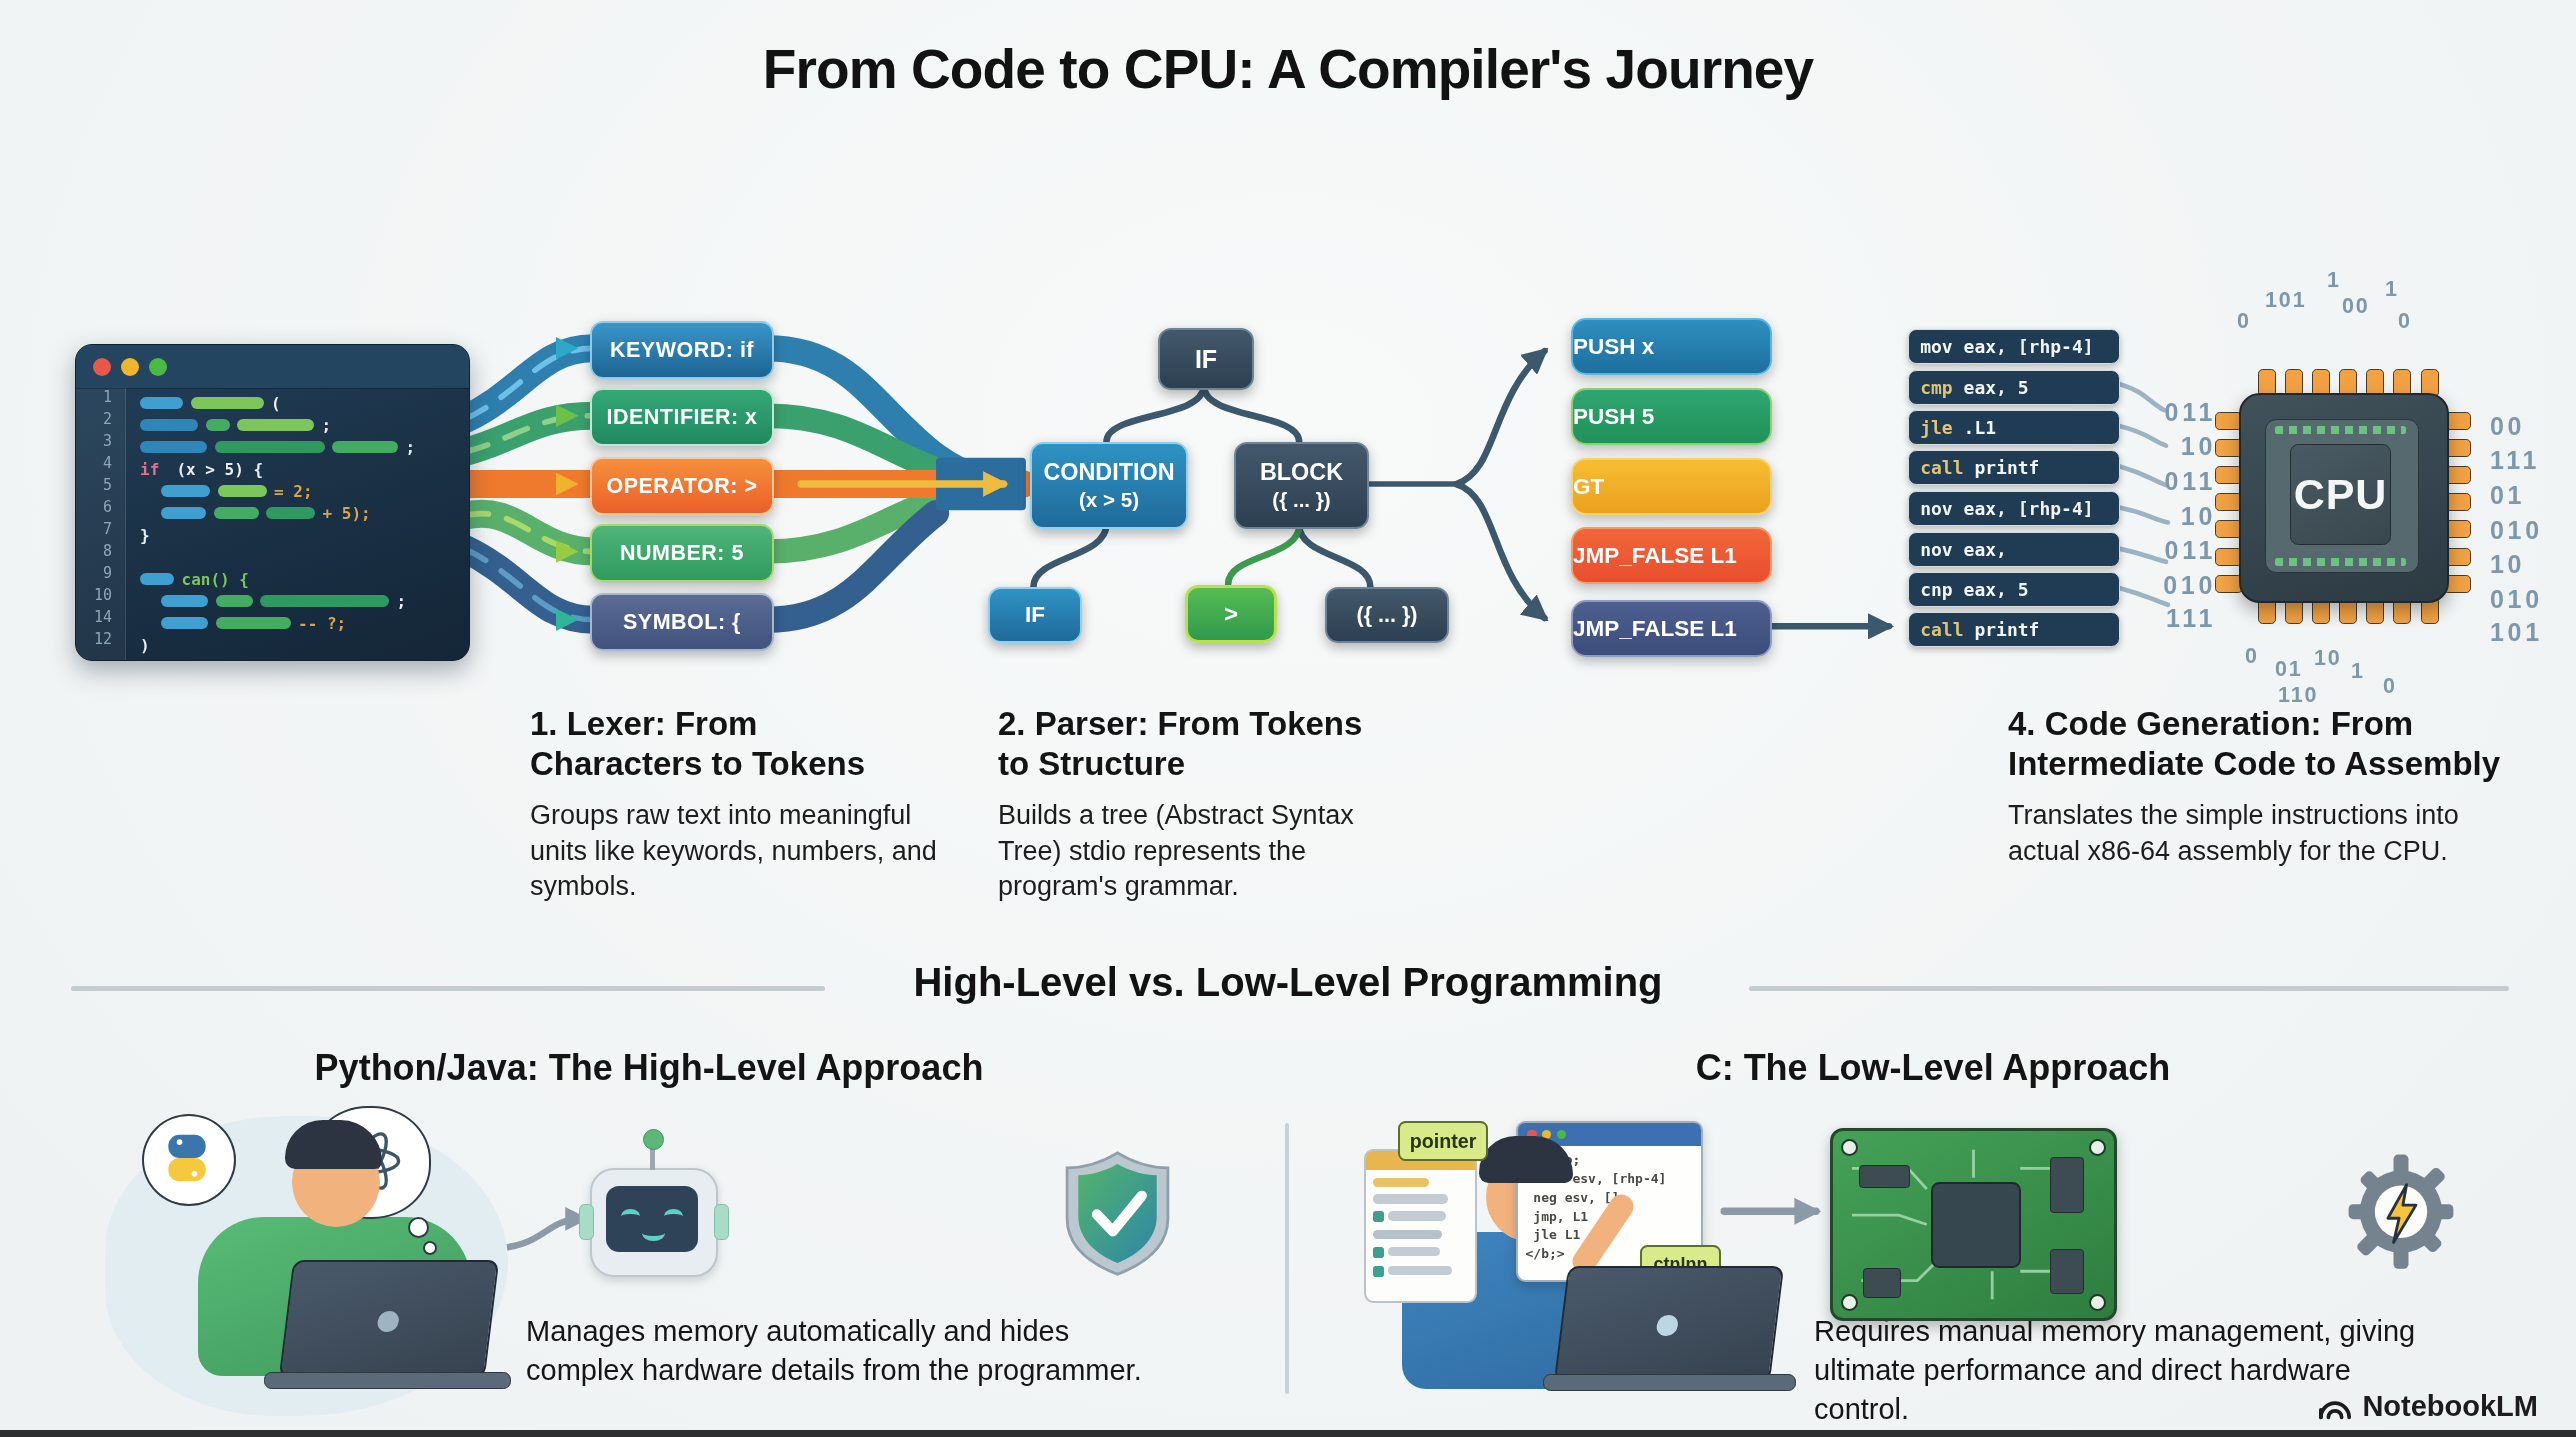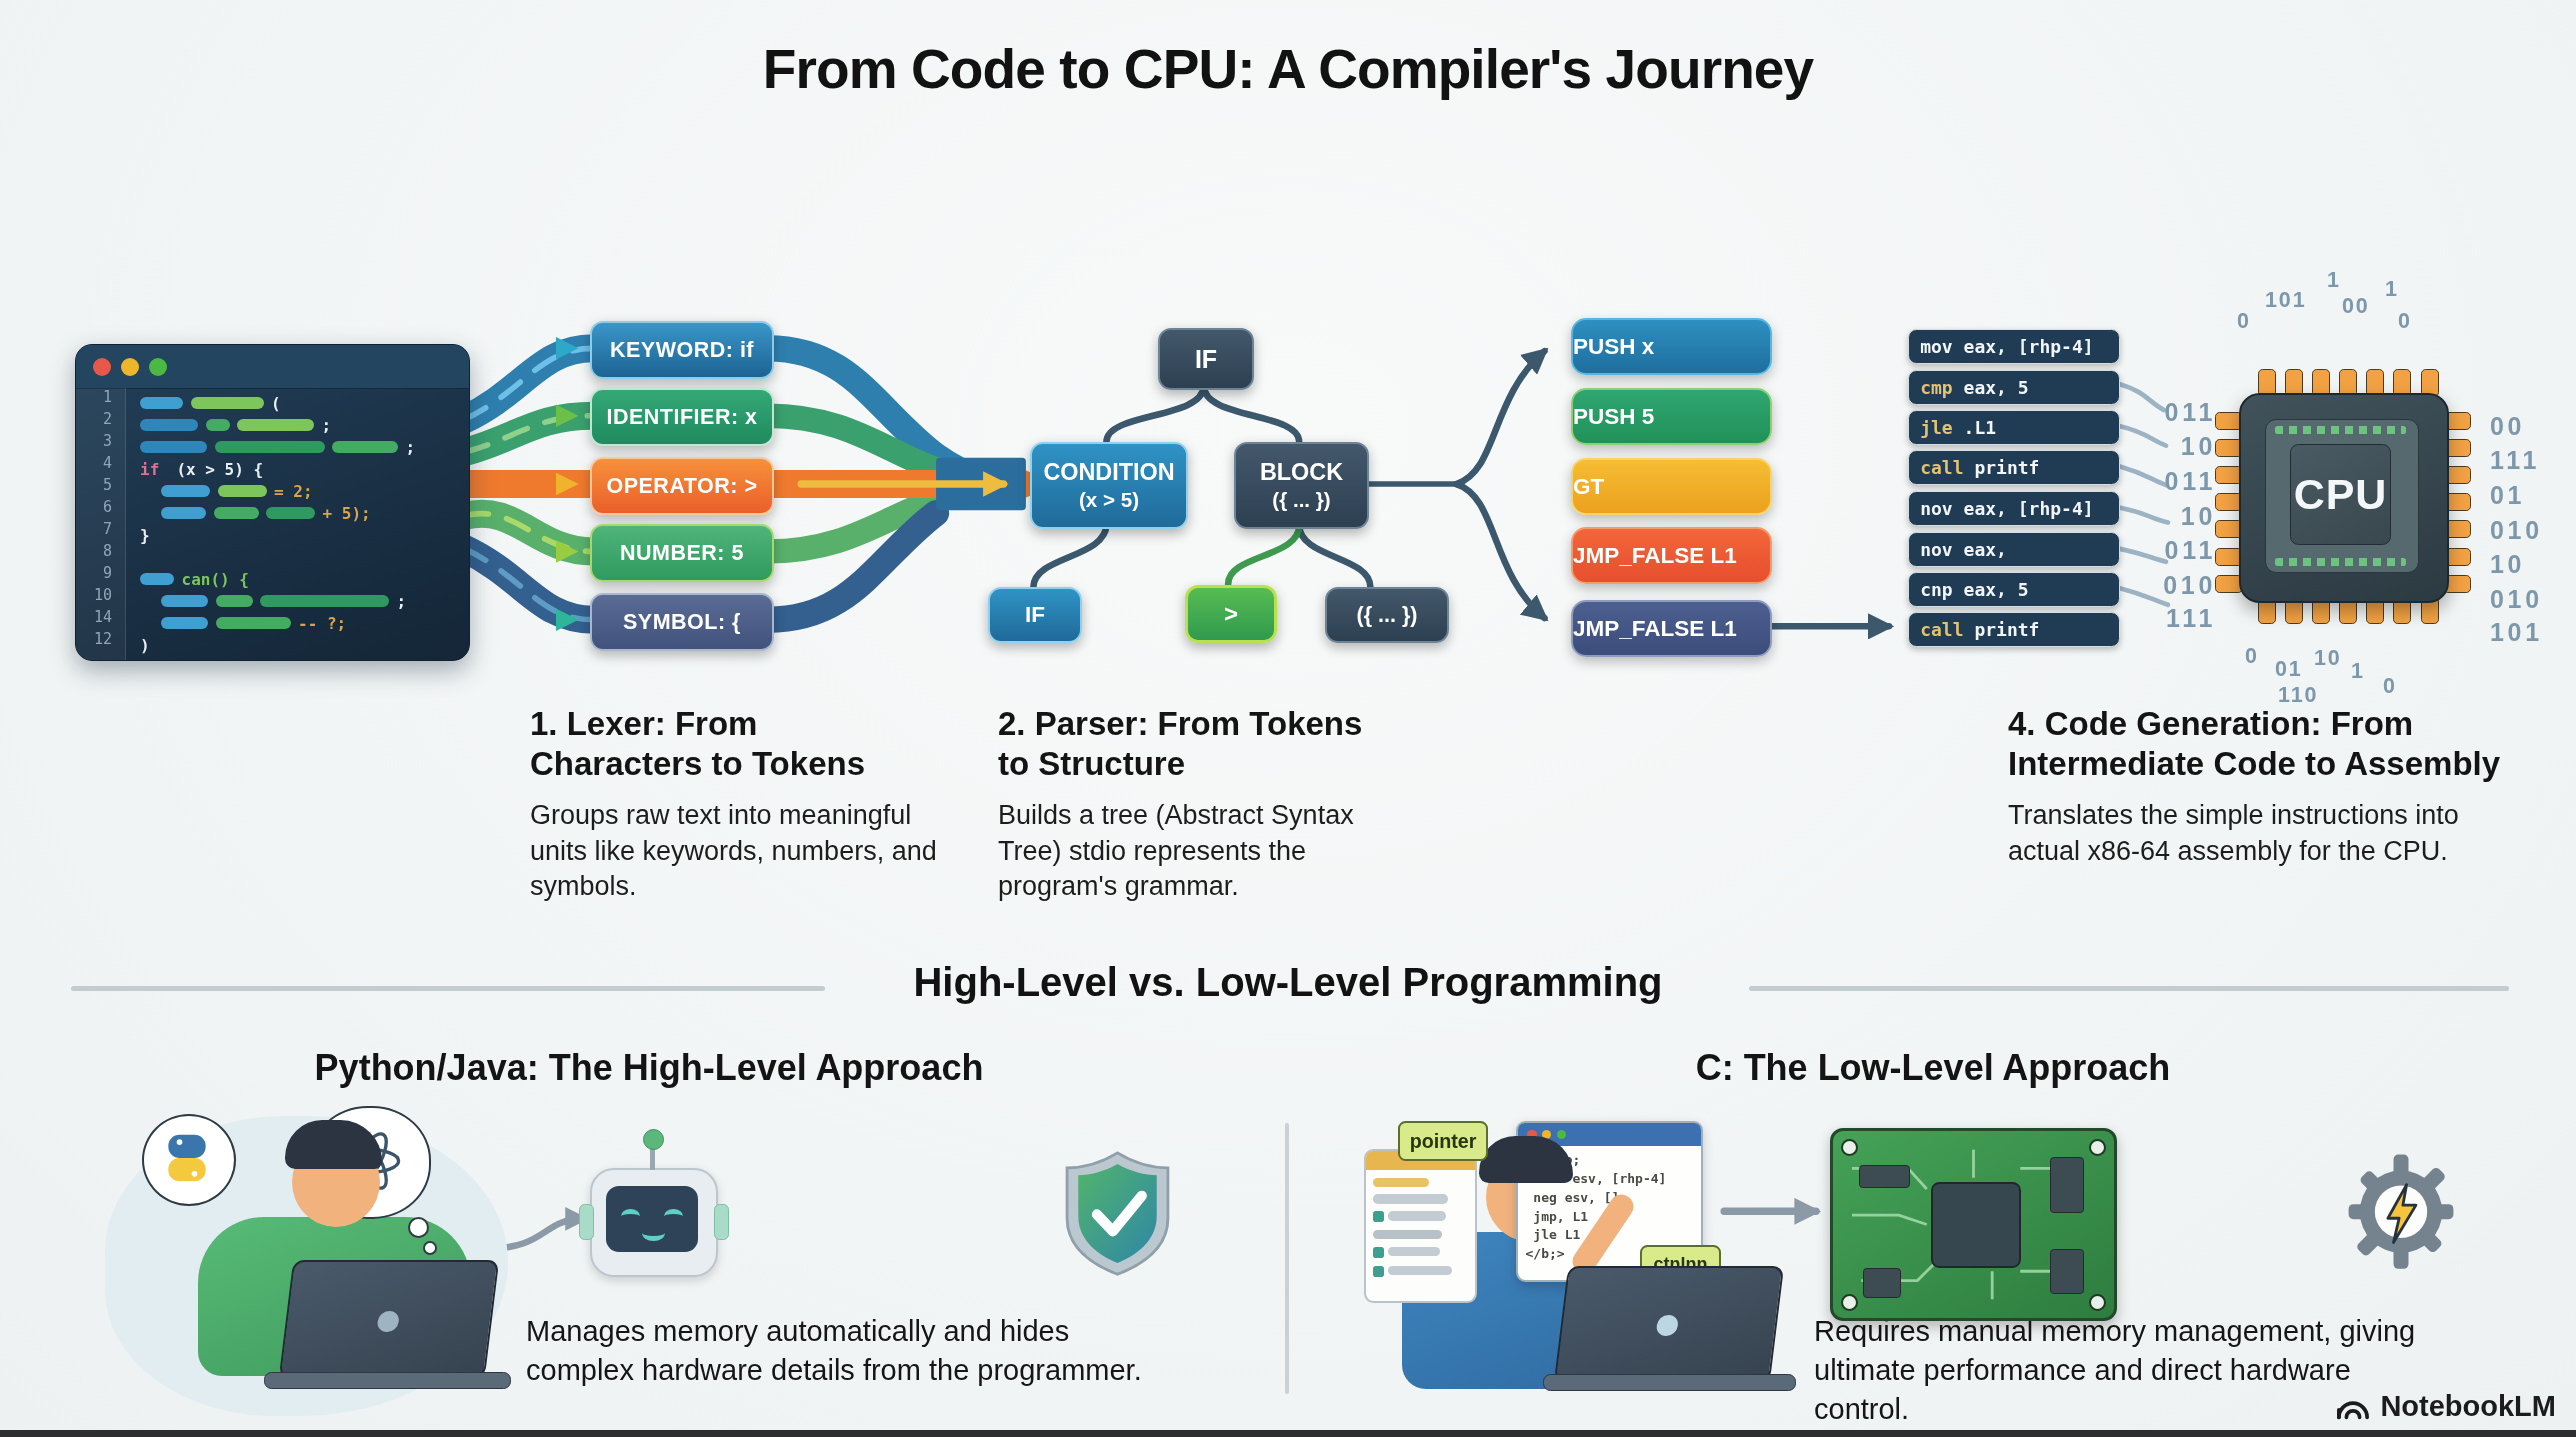--- a/index.html
+++ b/index.html
@@ -102,21 +102,21 @@
   .wln{height:9.4px;border-radius:4.7px;background:#c3ccd2;}
   .winB{position:absolute;left:1516px;top:1121px;width:183px;height:157px;background:#fefefd;border:2.8px solid #9fb0bb;border-radius:9.4px;z-index:5;box-shadow:0 4.7px 11.2px rgba(0,0,0,.18);}
   .winB .wbar2{height:22.5px;background:#3d70b0;border-radius:6.6px 6.6px 0 0;position:relative;}
   .wdot{position:absolute;top:6.6px;width:9.4px;height:9.4px;border-radius:50%;}
   .code-lines{padding:5.6px 7.5px;font:bold 13px "DejaVu Sans Mono",monospace;color:#4a4a44;line-height:1.45;white-space:pre;}
   .pcb{position:absolute;left:1830px;top:1128px;width:281px;height:187px;border-radius:13px;background:linear-gradient(150deg,#45a257,#2e7d3f);border:3.7px solid #24482b;z-index:4;box-shadow:0 5.6px 13px rgba(0,0,0,.25);}
   .chip{position:absolute;left:98px;top:51px;width:86px;height:82px;background:#37474f;border:2.8px solid #20282d;border-radius:8.4px;}
   .ic{position:absolute;background:#3d4c53;border:1.9px solid #222b30;border-radius:3.7px;}
   .hole{position:absolute;width:13px;height:13px;border-radius:50%;background:#e9efe9;border:2.8px solid #1f3a24;}
 
-  .watermark{position:absolute;right:20px;bottom:15px;display:flex;align-items:center;gap:9.4px;z-index:6;color:#1c1c1e;font-size:29px;font-weight:700;}
+  .watermark{position:absolute;right:38px;bottom:15px;display:flex;align-items:center;gap:9.4px;z-index:6;color:#1c1c1e;font-size:29px;font-weight:700;}
   .bottom-bar{position:absolute;left:0;bottom:0;width:100%;height:8.4px;background:#2e2e30;z-index:7;}
 </style>
 </head>
 <body>
 
 <div id="canvas">
 
   <svg class="underlay" width="2576" height="1438" viewBox="0 0 2752 1536">
     <defs>
       <marker id="mDark" viewBox="0 0 10 10" refX="8" refY="5" markerWidth="4" markerHeight="4" orient="auto-start-reverse">

